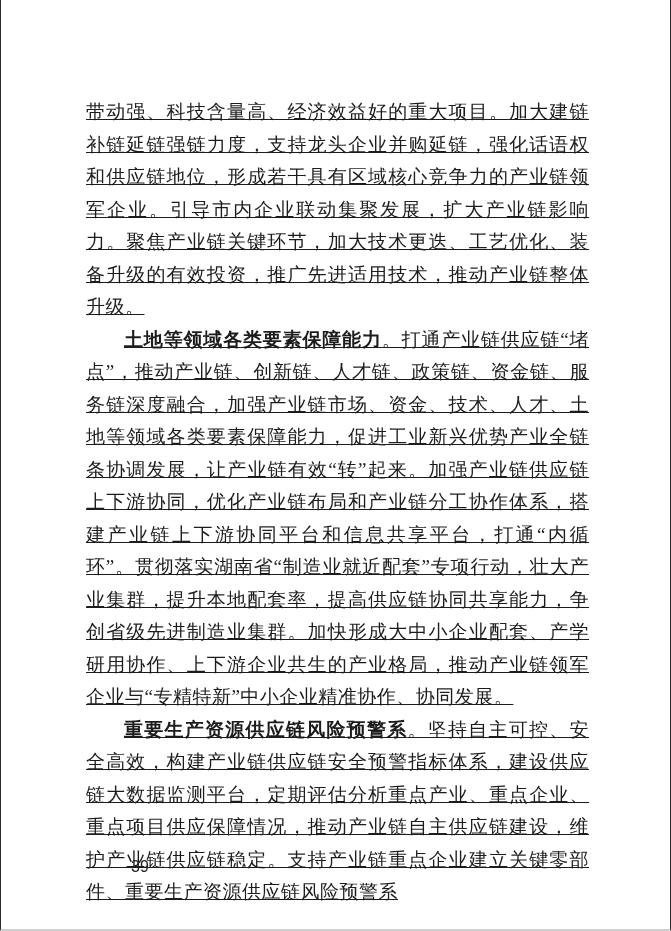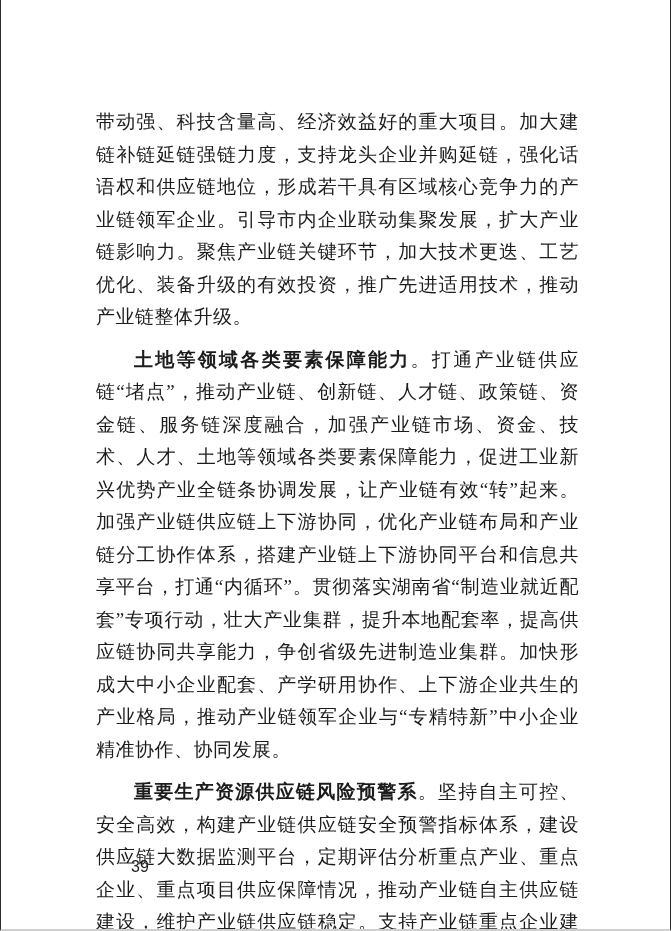--- a/index.html
+++ b/index.html
@@ -25,22 +25,23 @@
     left: 85px;
     top: 96px;
     width: 503px;
     font-size: 19px;
     line-height: 32.5px;
     text-align: justify;
     text-justify: inter-ideograph;
     letter-spacing: 0.5px;
   }
   .para {
-    margin: 10px;
+    margin: 0;
     padding: 0;
+    text-decoration: underline;
   }
   .para.indent {
     text-indent: 38px;
   }
   .para .lead {
     font-weight: bold;
   }
   .para .body {
     font-weight: normal;
   }

